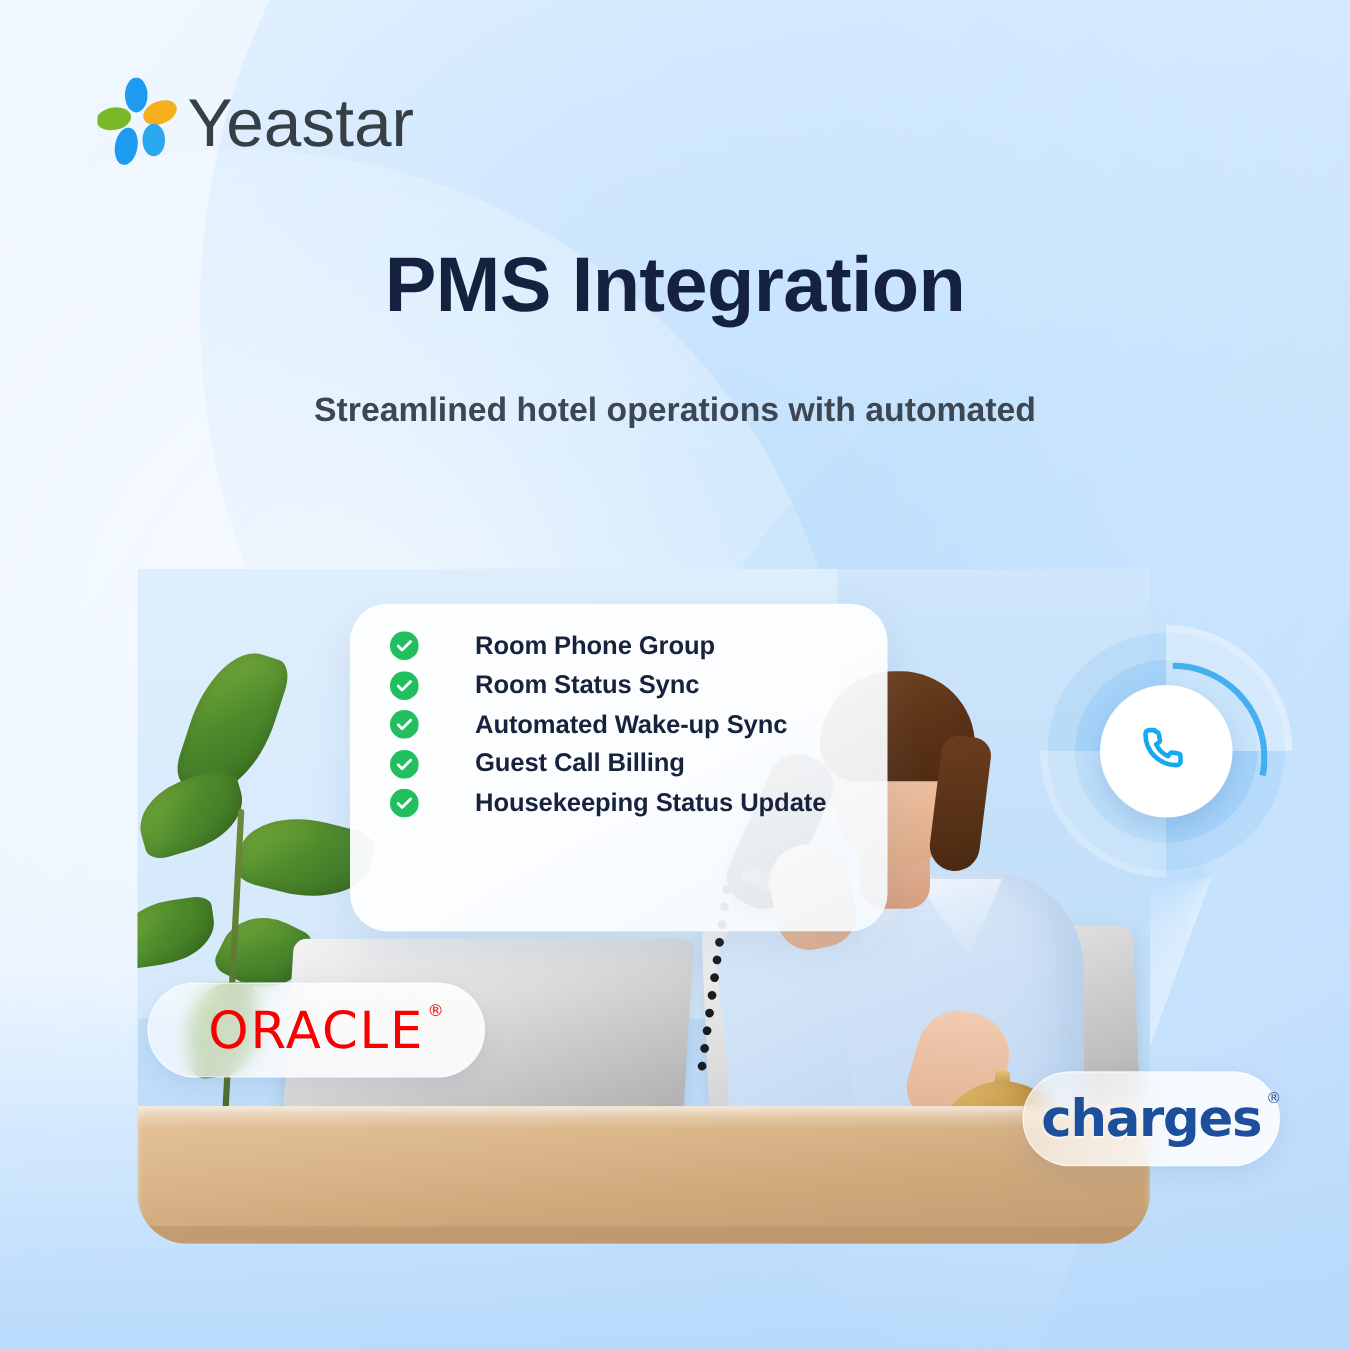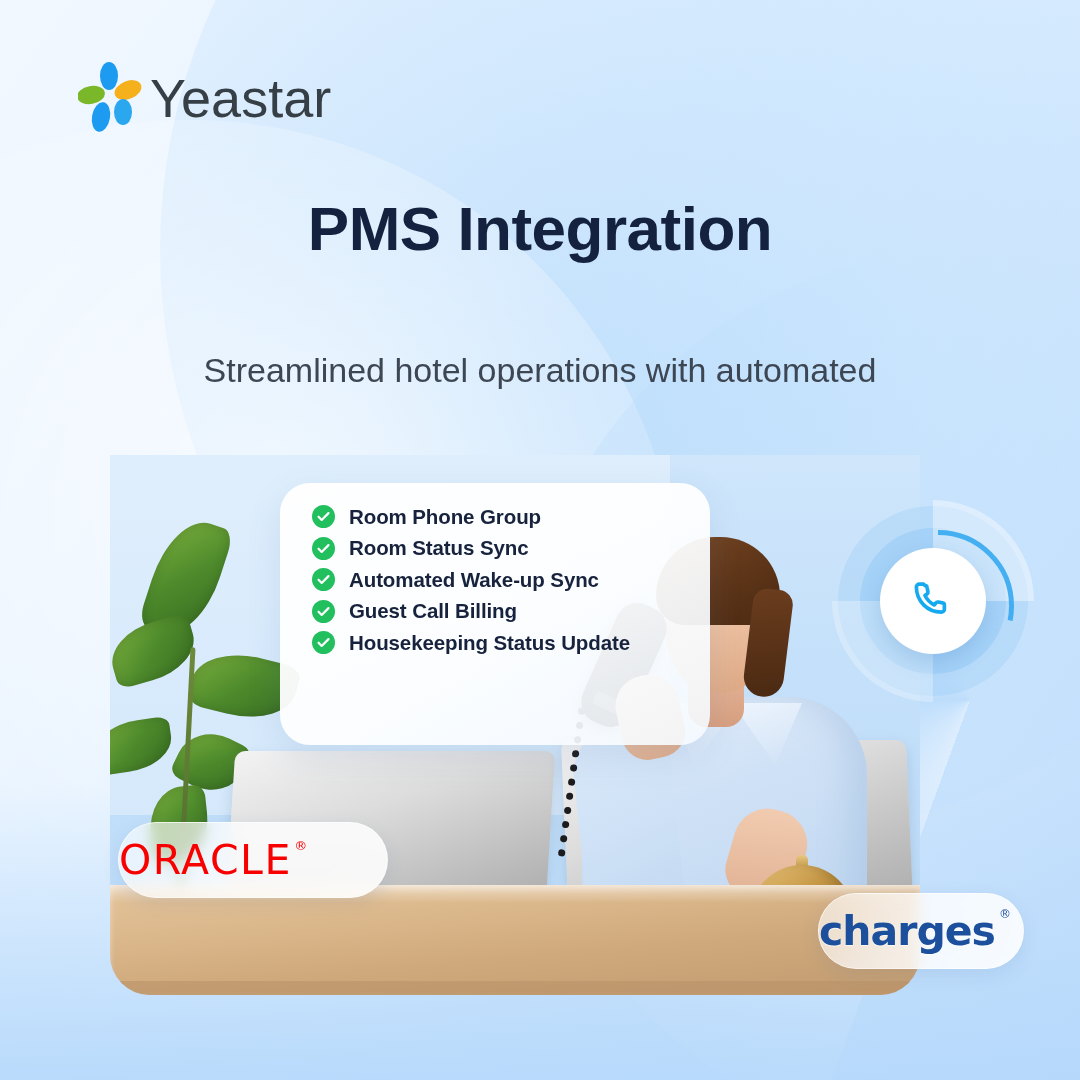--- a/index.html
+++ b/index.html
@@ -23,21 +23,21 @@
     background:linear-gradient(180deg,rgba(190,220,250,0) 0%,rgba(186,219,251,.55) 55%,rgba(181,216,251,.9) 100%);}
 
   
   .logo{position:absolute;left:78px;top:62px;width:262px;height:74px;}
   .logo svg{display:block;}
 
   
   .headline{position:absolute;left:0;right:0;top:196px;text-align:center;
     font-size:62px;font-weight:bold;color:#15223f;letter-spacing:-.5px;line-height:1.08;}
   .subtitle{position:absolute;left:0;right:0;top:308px;text-align:center;
-    font-size:34px;color:#3d4653;line-height:1.55;font-weight:normal;margin-top:36px;}
+    font-size:27px;color:#3d4653;line-height:1.55;font-weight:bold;}
   .subtitle div{white-space:nowrap;}
 
   
   .photo{position:absolute;left:110px;top:455px;width:810px;height:540px;
     border-radius:0 0 40px 40px;overflow:hidden;}
   .ph-wall{position:absolute;inset:0;background:linear-gradient(180deg,#cfe6fb 0%,#c4e0fa 40%,#bcdcf9 100%);}
   .ph-wallpanel{position:absolute;left:0;top:0;width:560px;height:360px;background:rgba(255,255,255,.34);}
   .ph-desk{position:absolute;left:0;right:0;bottom:0;height:110px;
     background:linear-gradient(175deg,#e4c49c 0%,#dcb98d 28%,#cfa97c 60%,#c29c70 100%);
     box-shadow:inset 0 3px 6px rgba(255,255,255,.45);}
@@ -105,44 +105,44 @@
   .bell-base{position:absolute;left:12px;bottom:0;width:80px;height:18px;border-radius:6px;
     background:linear-gradient(180deg,#c99d4c,#8d6729);}
   .bell-knob{position:absolute;left:46px;bottom:72px;width:12px;height:16px;border-radius:5px;
     background:linear-gradient(180deg,#e9c87f,#b58c3f);}
 
   
   .card{position:absolute;left:280px;top:483px;width:430px;height:262px;border-radius:30px;
     background:linear-gradient(150deg,rgba(255,255,255,.97) 0%,rgba(253,254,255,.95) 55%,rgba(245,250,255,.9) 100%);
     box-shadow:0 12px 34px rgba(70,110,160,.13);}
   .features{position:absolute;left:32px;top:18px;right:10px;}
-  .f-row{display:flex;align-items:center;height:31.5px;margin-bottom:0;}
+  .f-row{display:flex;align-items:center;height:31.5px;margin-bottom:0;gap:31px;}
   .f-check{width:23px;height:23px;border-radius:50%;flex:none;margin-right:14px;
     display:flex;align-items:center;justify-content:center;}
   .f-check svg{display:block;}
   .f-label{font-size:20.5px;font-weight:bold;color:#17223d;letter-spacing:-.1px;white-space:nowrap;}
 
   
   .ringwrap{position:absolute;left:838px;top:506px;width:190px;height:190px;}
   .ring-o{position:absolute;inset:0;border-radius:50%;background:rgba(150,202,246,.30);}
   .ring-m{position:absolute;left:22px;top:22px;width:146px;height:146px;border-radius:50%;
     background:rgba(135,195,245,.38);}
   .ring-q{position:absolute;left:-6px;top:-6px;width:202px;height:202px;border-radius:50%;
     background:conic-gradient(from 0deg,rgba(255,255,255,.40) 0deg 90deg,rgba(255,255,255,0) 90deg 180deg,rgba(255,255,255,.28) 180deg 270deg,rgba(255,255,255,0) 270deg 360deg);}
   .ring-acc{position:absolute;left:24px;top:24px;width:142px;height:142px;border-radius:50%;
     border:5px solid #35a9ef;clip-path:polygon(50% 0,100% 0,100% 60%,50% 50%);opacity:.9;}
   .phone-circle{position:absolute;left:42px;top:42px;width:106px;height:106px;border-radius:50%;
     background:#fff;box-shadow:0 8px 20px rgba(60,120,180,.22);
     display:flex;align-items:center;justify-content:center;}
 
   
-  .pill{position:absolute;border-radius:999px;display:flex;align-items:center;justify-content:flex-start;
+  .pill{position:absolute;border-radius:999px;display:flex;align-items:center;justify-content:center;
     background:linear-gradient(120deg,rgba(255,255,255,.58) 0%,rgba(255,255,255,.80) 45%,rgba(255,255,255,.88) 100%);
     backdrop-filter:blur(7px);-webkit-backdrop-filter:blur(7px);
-    border:1px solid rgba(255,255,255,.62);box-shadow:0 6px 18px rgba(70,110,160,.12);margin-top:36px;}
+    border:1px solid rgba(255,255,255,.62);box-shadow:0 6px 18px rgba(70,110,160,.12);}
   .pill-oracle{left:118px;top:786px;width:268px;height:74px;}
   .pill-micros{left:818px;top:857px;width:204px;height:74px;}
   .oracle-txt{font-size:41px;font-weight:normal;color:#f80000;letter-spacing:1.5px;
     font-family:"DejaVu Sans","Liberation Sans",sans-serif;position:relative;}
   .oracle-txt .reg{position:absolute;right:-17px;top:2px;font-size:13px;}
   .micros-txt{font-size:41px;font-weight:bold;color:#1c4f9c;letter-spacing:-1px;position:relative;
     font-family:"DejaVu Sans","Liberation Sans",sans-serif;text-shadow:0 1px 1px rgba(255,255,255,.7);}
   .micros-txt .reg{position:absolute;right:-15px;top:0px;font-size:12px;font-weight:normal;}
 </style>
 </head>

